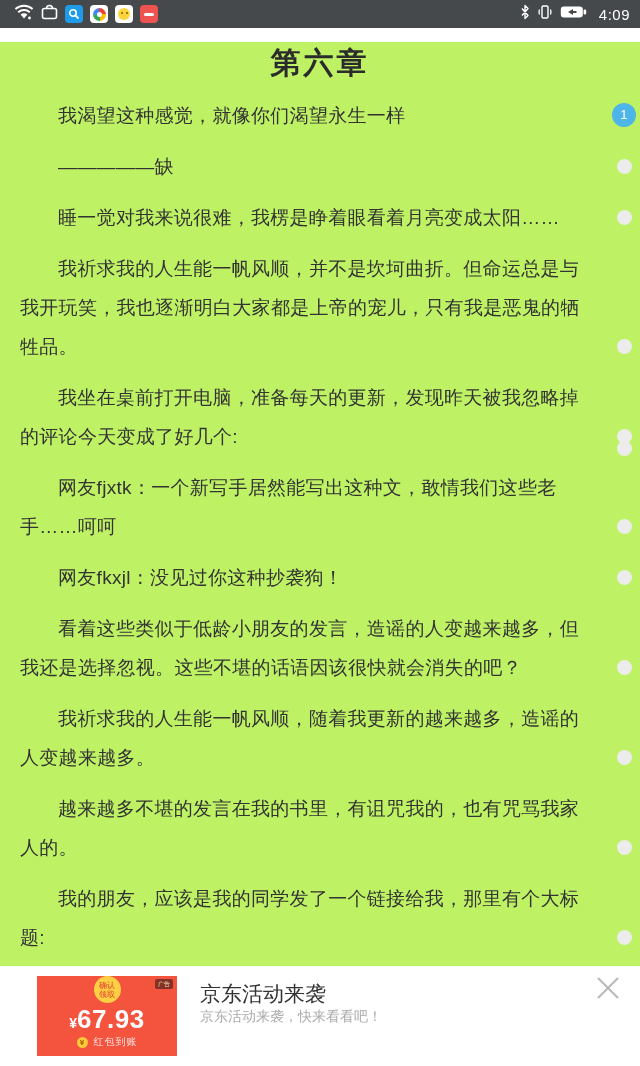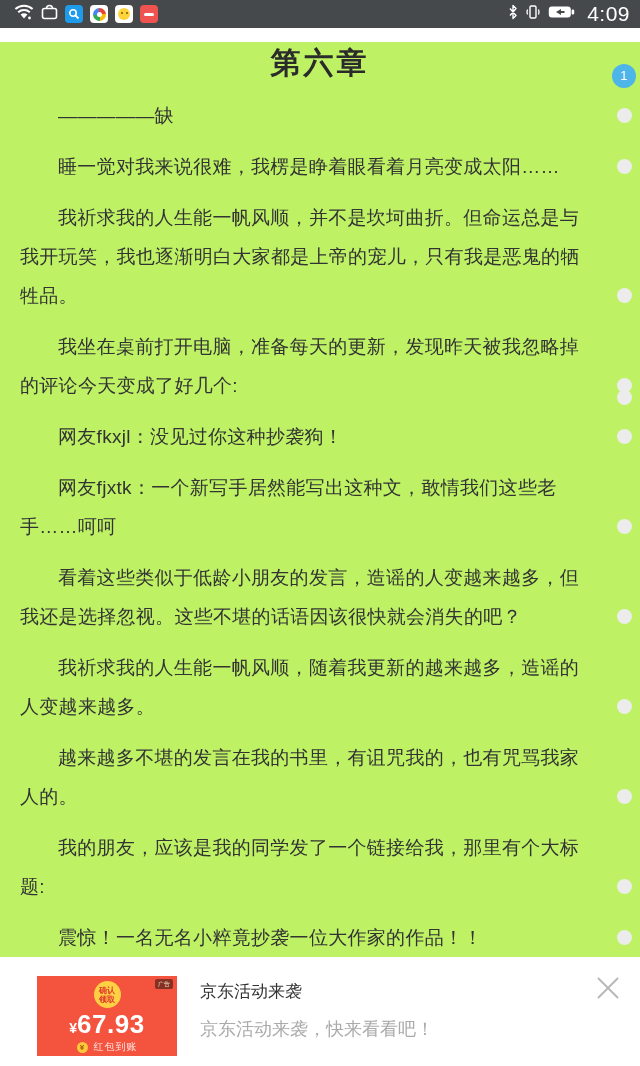--- a/index.html
+++ b/index.html
@@ -44,21 +44,21 @@
   }
   .emoji-face::after {
     content: ""; position: absolute; left: 2.5px; top: 4px;
     width: 2px; height: 2px; border-radius: 50%;
     background: #7a5b00; box-shadow: 5px 0 0 #7a5b00;
   }
   .chip-red { background: #ef5350; }
   .chip-red::after {
     content: ""; width: 10px; height: 3px; border-radius: 2px; background: #fff; display: block;
   }
-  .sb-time { font-size: 21px; margin-left: 5px; letter-spacing: 0.5px; }
+  .sb-time { font-size: 15px; margin-left: 5px; letter-spacing: 0.5px; }
 
   
   .reader { background: #bef264; }
   .chapter-title {
     text-align: center;
     font-size: 30px;
     font-weight: bold;
     color: #2b2b2b;
     letter-spacing: 3px;
     margin: 14px 0 6px 0;
@@ -113,45 +113,44 @@
     position: absolute;
     top: 3px; right: 4px;
     background: rgba(40,20,15,0.55);
     color: #f6e3c0;
     font-size: 6px;
     line-height: 8px;
     padding: 1px 3px;
     border-radius: 2px;
   }
   .coin-badge {
-    margin-top: 5px;
     width: 27px; height: 27px;
     border-radius: 50%;
     background: #ffd043;
     color: #e0392f;
     font-size: 8px;
     line-height: 9px;
-    font-weight: bold;
+    font-weight: normal;
     display: flex; align-items: center; justify-content: center;
     text-align: center;
   }
   .coin-badge span { display: block; width: 18px; }
   .ad-amount { color: #ffffff; margin-top: 1px; white-space: nowrap; }
   .ad-amount .cur { font-size: 14px; font-weight: bold; }
   .ad-amount .val { font-size: 26px; font-weight: bold; letter-spacing: 0.5px; }
   .ad-foot { display: flex; align-items: center; gap: 6px; margin-top: 0px; }
   .ad-coin {
     width: 11px; height: 11px; border-radius: 50%;
     background: #ffc93c; color: #a05a00;
     font-size: 8px; line-height: 11px; text-align: center; font-weight: bold;
   }
   .ad-foot-text { color: rgba(255,255,255,0.85); font-size: 10px; letter-spacing: 1px; font-family: Liberation Mono, monospace; }
   .ad-text { position: absolute; left: 200px; top: 14px; }
-  .ad-title { font-size: 17px; color: #333333; }
-  .ad-subtitle { font-size: 18px; color: #ababab; margin-top: 14px; }
+  .ad-title { font-size: 21px; color: #333333; }
+  .ad-subtitle { font-size: 14px; color: #ababab; }
   .ad-close {
     position: absolute;
     right: 16px; top: 6px;
     width: 32px; height: 32px;
     cursor: pointer;
   }
 </style>
 </head>
 <body>
 
@@ -206,20 +205,21 @@
       </svg>
     </span>
     <span class="sb-time">4:09</span>
   </div>
 </div>
 
 <div class="reader">
   <div class="chapter-title">第六章</div>
   <div class="para-list">
   <div class="para">
+    <span class="para-text">我渴望这种感觉，就像你们渴望永生一样</span>
     <span class="bubble count">1</span>
   </div>
 
   <div class="para">
     <span class="para-text">—————缺</span>
     <span class="bubble"></span>
   </div>
 
   <div class="para">
     <span class="para-text">睡一觉对我来说很难，我楞是睁着眼看着月亮变成太阳……</span>
@@ -234,26 +234,26 @@
   <div class="para">
     <span class="para-text">我坐在桌前打开电脑，准备每天的更新，发现昨天被我忽略掉的评论今天变成了好几个:</span>
     <span class="bubble"></span>
   </div>
 
   <div class="para">
     <span class="bubble"></span>
   </div>
 
   <div class="para">
+    <span class="para-text">网友fjxtk：一个新写手居然能写出这种文，敢情我们这些老手……呵呵</span>
+    <span class="bubble"></span>
+  </div>
+
+  <div class="para">
     <span class="para-text">网友fkxjl：没见过你这种抄袭狗！</span>
-    <span class="bubble"></span>
-  </div>
-
-  <div class="para">
-    <span class="para-text">网友fjxtk：一个新写手居然能写出这种文，敢情我们这些老手……呵呵</span>
     <span class="bubble"></span>
   </div>
 
   <div class="para">
     <span class="para-text">看着这些类似于低龄小朋友的发言，造谣的人变越来越多，但我还是选择忽视。这些不堪的话语因该很快就会消失的吧？</span>
     <span class="bubble"></span>
   </div>
 
   <div class="para">
     <span class="para-text">我祈求我的人生能一帆风顺，随着我更新的越来越多，造谣的人变越来越多。</span>

